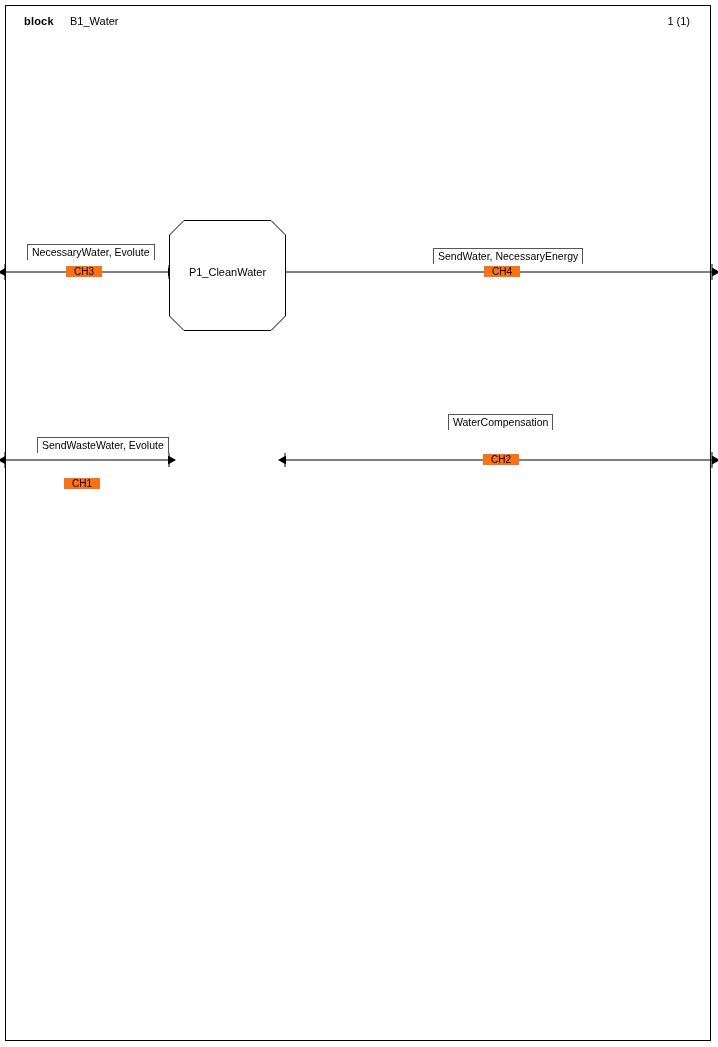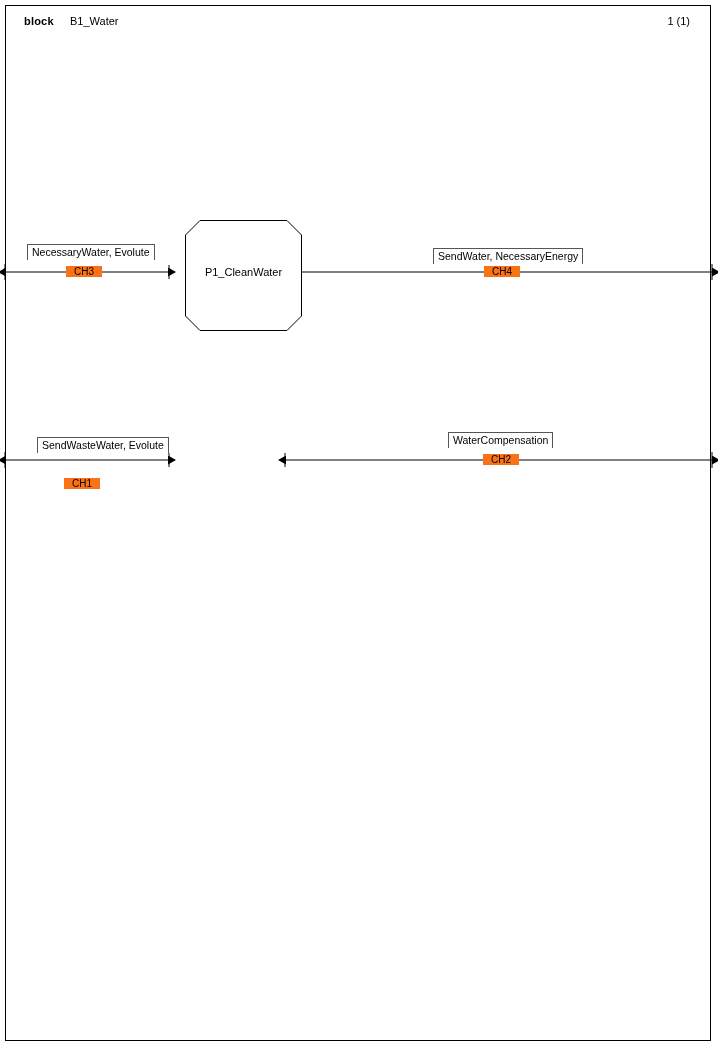--- a/index.html
+++ b/index.html
@@ -64,21 +64,20 @@
     width: 718px;
     height: 1047px;
   }
   .canvas svg {
     display: block;
   }
   
   .proc-block {
     position: absolute;
     box-sizing: border-box;
-    margin-left: 16px;
   }
   .proc-shape {
     position: absolute;
     left: 0;
     top: 0;
   }
   .proc-label {
     position: absolute;
     left: 0;
     right: 0;
@@ -169,16 +168,16 @@
 
   <div class="flow-label" style="left:27px; top:244px; height:16px;">NecessaryWater, Evolute</div>
   <div class="ch-tag" style="left:66px; top:266px; width:32px;">CH3</div>
 
   <div class="flow-label" style="left:433px; top:248px; height:16px;">SendWater, NecessaryEnergy</div>
   <div class="ch-tag" style="left:484px; top:266px; width:32px;">CH4</div>
 
   <div class="flow-label" style="left:37px; top:437px; height:16px;">SendWasteWater, Evolute</div>
   <div class="ch-tag" style="left:64px; top:478px; width:32px;">CH1</div>
 
-  <div class="flow-label" style="left:448px; top:432px; height:16px;">WaterCompensation</div>
+  <div class="flow-label" style="left:448px; top:414px; height:16px;">WaterCompensation</div>
   <div class="ch-tag" style="left:483px; top:454px; width:32px;">CH2</div>
 
 </div>
 
 </body></html>

